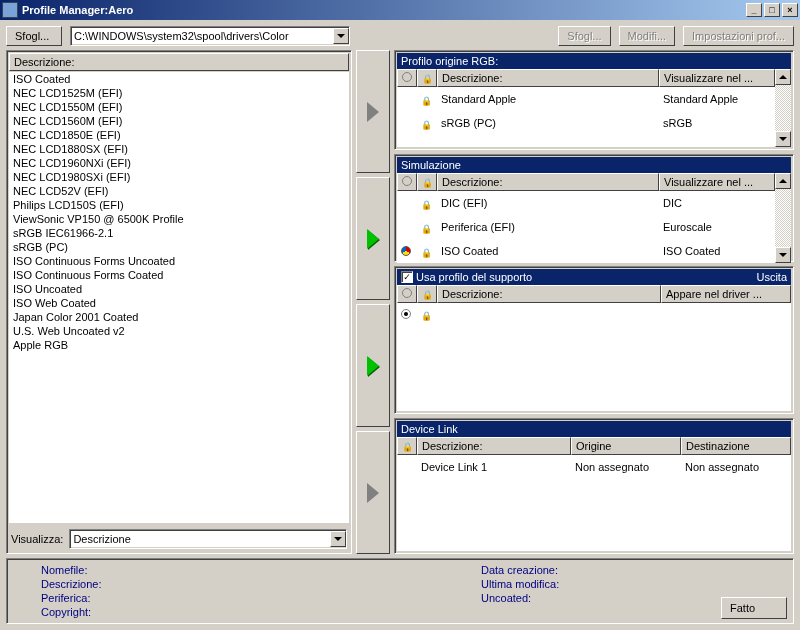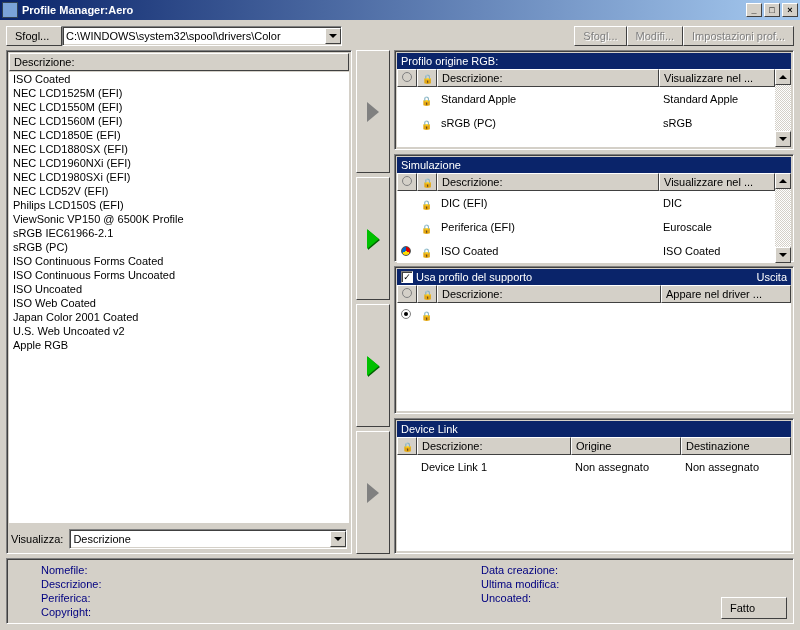--- a/index.html
+++ b/index.html
@@ -5,21 +5,21 @@
 * { box-sizing: border-box; margin: 0; padding: 0; font-family: "Tahoma", "Geneva", sans-serif; font-size: 11px; }
 body { background: #d4d0c8; width: 800px; height: 630px; overflow: hidden; }
 
 .titlebar { background: linear-gradient(to right, #0a246a, #a6caf0); height: 20px; display: flex; align-items: center; padding: 0 2px; color: white; font-weight: bold; }
 .titlebar .icon { width: 16px; height: 16px; margin-right: 4px; background: #7aa3d8; border: 1px solid #345; display: inline-block; }
 .titlebar .spacer { flex: 1; }
 .titlebar .winbtn { width: 16px; height: 14px; background: #d4d0c8; border: 1px solid; border-color: #fff #404040 #404040 #fff; margin-left: 2px; display: flex; align-items: center; justify-content: center; font-family: "Arial"; font-size: 9px; font-weight: bold; color: #000; cursor: pointer; }
 
 .content { padding: 6px; display: flex; flex-direction: column; gap: 4px; height: 610px; }
 
-.toprow { display: flex; gap: 0; align-items: center; }
+.toprow { display: flex; gap: 8px; align-items: center; }
 .btn { background: #d4d0c8; border: 1px solid; border-color: #fff #404040 #404040 #fff; padding: 2px 8px; cursor: pointer; height: 20px; display: inline-flex; align-items: center; }
 .btn.disabled { color: #808080; text-shadow: 1px 1px 0 #fff; }
 .combo { background: #fff; border: 1px solid; border-color: #808080 #fff #fff #808080; box-shadow: inset 1px 1px 0 #404040, inset -1px -1px 0 #d4d0c8; height: 20px; display: flex; align-items: center; padding-left: 3px; }
 .combo .arrow { margin-left: auto; width: 16px; height: 16px; background: #d4d0c8; border: 1px solid; border-color: #fff #404040 #404040 #fff; display: flex; align-items: center; justify-content: center; }
 .arrow-down { width: 0; height: 0; border-left: 4px solid transparent; border-right: 4px solid transparent; border-top: 4px solid #000; }
 
 .main { display: flex; gap: 4px; flex: 1; min-height: 0; }
 
 .leftpanel { width: 346px; display: flex; flex-direction: column; border: 1px solid; border-color: #808080 #fff #fff #808080; box-shadow: inset 1px 1px 0 #404040, inset -1px -1px 0 #d4d0c8; padding: 2px; }
 .leftheader { background: #d4d0c8; border: 1px solid; border-color: #fff #404040 #404040 #fff; padding: 2px 4px; margin-bottom: 1px; }
@@ -103,22 +103,22 @@
           <div class="item">NEC LCD1560M (EFI)</div>
           <div class="item">NEC LCD1850E (EFI)</div>
           <div class="item">NEC LCD1880SX (EFI)</div>
           <div class="item">NEC LCD1960NXi (EFI)</div>
           <div class="item">NEC LCD1980SXi (EFI)</div>
           <div class="item">NEC LCD52V (EFI)</div>
           <div class="item">Philips LCD150S (EFI)</div>
           <div class="item">ViewSonic VP150 @ 6500K Profile</div>
           <div class="item">sRGB IEC61966-2.1</div>
           <div class="item">sRGB (PC)</div>
+          <div class="item">ISO Continuous Forms Uncoated</div>
           <div class="item">ISO Continuous Forms Coated</div>
-          <div class="item">ISO Continuous Forms Uncoated</div>
           <div class="item">ISO Uncoated</div>
           <div class="item">ISO Web Coated</div>
           <div class="item">Japan Color 2001 Coated</div>
           <div class="item">U.S. Web Uncoated v2</div>
           <div class="item">Apple RGB</div>
         </div>
       <div class="leftbottom">
         <span>Visualizza:</span>
         <div class="combo" style="flex:1">
           <span>Descrizione</span>

